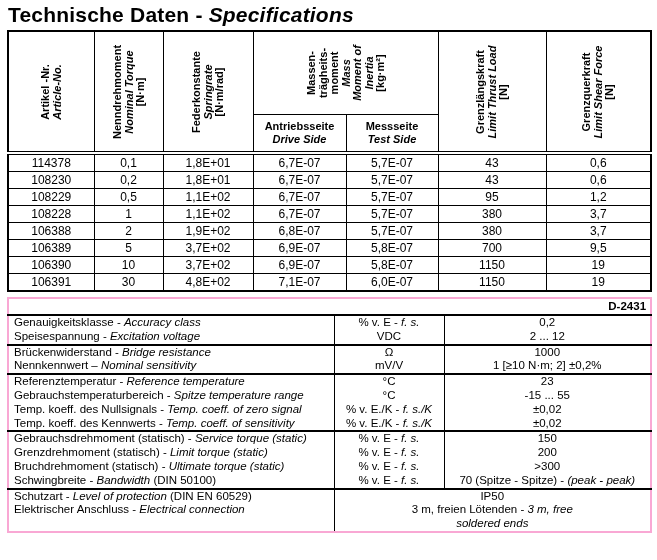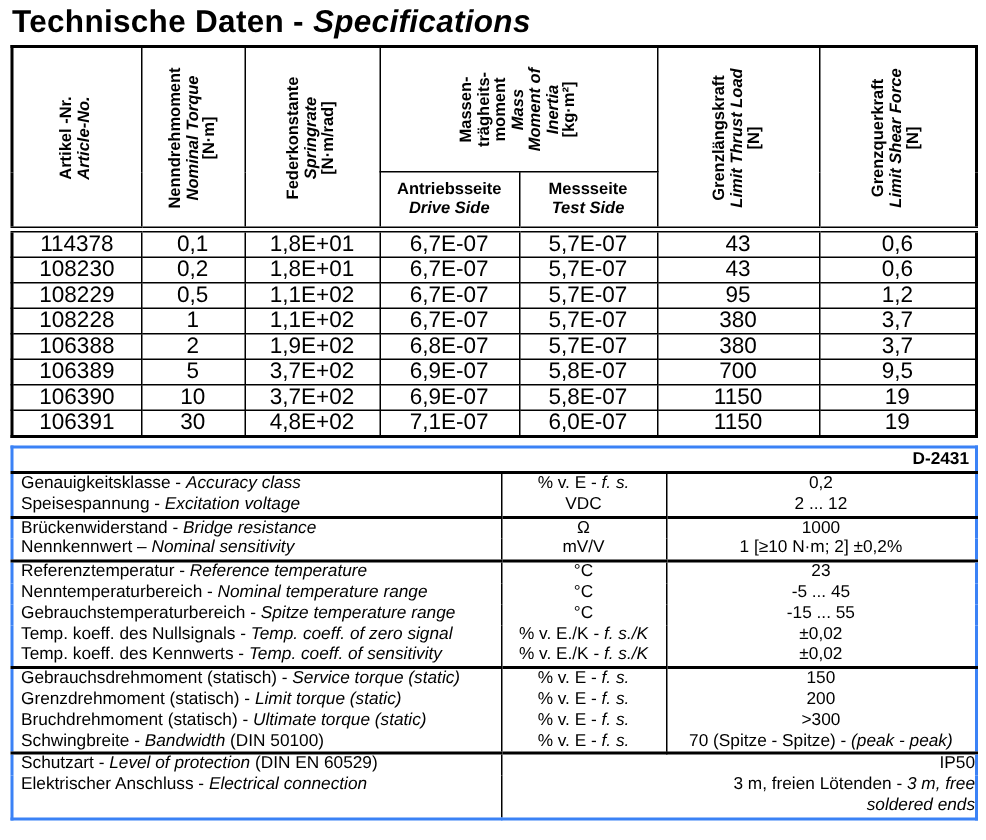--- a/index.html
+++ b/index.html
@@ -12,41 +12,41 @@
   .title { font-size:21px; font-weight:bold; margin:1px 0 3px 1px; letter-spacing:0.2px; }
   .it { font-style:italic; }
 
   
   table { border-collapse:collapse; table-layout:fixed; }
   .t1 { width:643px; border:2px solid #000; }
   .t1 th, .t1 td { border:1px solid #000; padding:0; }
   .t1 th { font-weight:bold; font-size:11px; vertical-align:middle; background:#fff; }
   .t1 .dbl { border-bottom:4px double #000; }
   .t1 tbody td {
-    text-align:center; font-size:15px; height:16px; line-height:16px;
+    text-align:center; font-size:12px; height:16px; line-height:16px;
   }
   .vw { position:relative; width:100%; }
   .vw-tall { height:118px; }
   .vw-short { height:82px; }
   .vr {
     position:absolute; left:50%; top:50%;
     transform:translate(-50%,-50%) rotate(-90deg);
     text-align:center; line-height:11.5px; white-space:nowrap;
   }
   .vr-tall { width:118px; }
   .vr-short { width:80px; }
   .sub { font-size:11px; line-height:13px; height:36px; text-align:center; }
 
   
-  .t2 { width:643px; border:2px solid #3b82f6; margin-top:5px; font-size:11.5px;padding-left:40px; }
+  .t2 { width:643px; border:2px solid #f9a8d4; margin-top:5px; font-size:11.5px;padding-left:40px; }
   .t2 td { padding:0; line-height:13.8px; vertical-align:middle; }
   .t2 .lbl { text-align:left; padding-left:5px; border-right:1px solid #000; }
   .t2 .unit { text-align:center; border-right:1px solid #000; }
   .t2 .val { text-align:center; }
-  .t2 .merged { text-align:right; }
+  .t2 .merged { text-align:center; }
   .t2 tr.gs > td { border-top:2px solid #000; }
   .t2 .dochead {
     text-align:right; font-weight:bold; padding-right:4px;
     height:15px; line-height:15px; border-bottom:2px solid #000;
   }
   .t2 .vtop { vertical-align:top; }
 </style>
 </head>
 <body>
 
@@ -243,25 +243,20 @@
         <td class="unit"><span>mV/V</span><span class="it"></span></td>
         <td class="val"><span>1 [≥10 N·m; 2] ±0,2%</span></td>
       </tr>
 
       <tr class="gs">
         <td class="lbl"><span>Referenztemperatur - </span><span class="it">Reference temperature</span><span></span></td>
         <td class="unit"><span>°C</span><span class="it"></span></td>
         <td class="val"><span>23</span></td>
       </tr>
       <tr>
-        <td class="lbl"><span>Nenntemperaturbereich - </span><span class="it">Nominal temperature range</span><span></span></td>
-        <td class="unit"><span>°C</span><span class="it"></span></td>
-        <td class="val"><span>-5 ... 45</span></td>
-      </tr>
-      <tr>
         <td class="lbl"><span>Gebrauchstemperaturbereich - </span><span class="it">Spitze temperature range</span><span></span></td>
         <td class="unit"><span>°C</span><span class="it"></span></td>
         <td class="val"><span>-15 ... 55</span></td>
       </tr>
       <tr>
         <td class="lbl"><span>Temp. koeff. des Nullsignals - </span><span class="it">Temp. coeff. of zero signal</span><span></span></td>
         <td class="unit"><span>% v. E./K - </span><span class="it">f. s./K</span></td>
         <td class="val"><span>±0,02</span></td>
       </tr>
       <tr>

